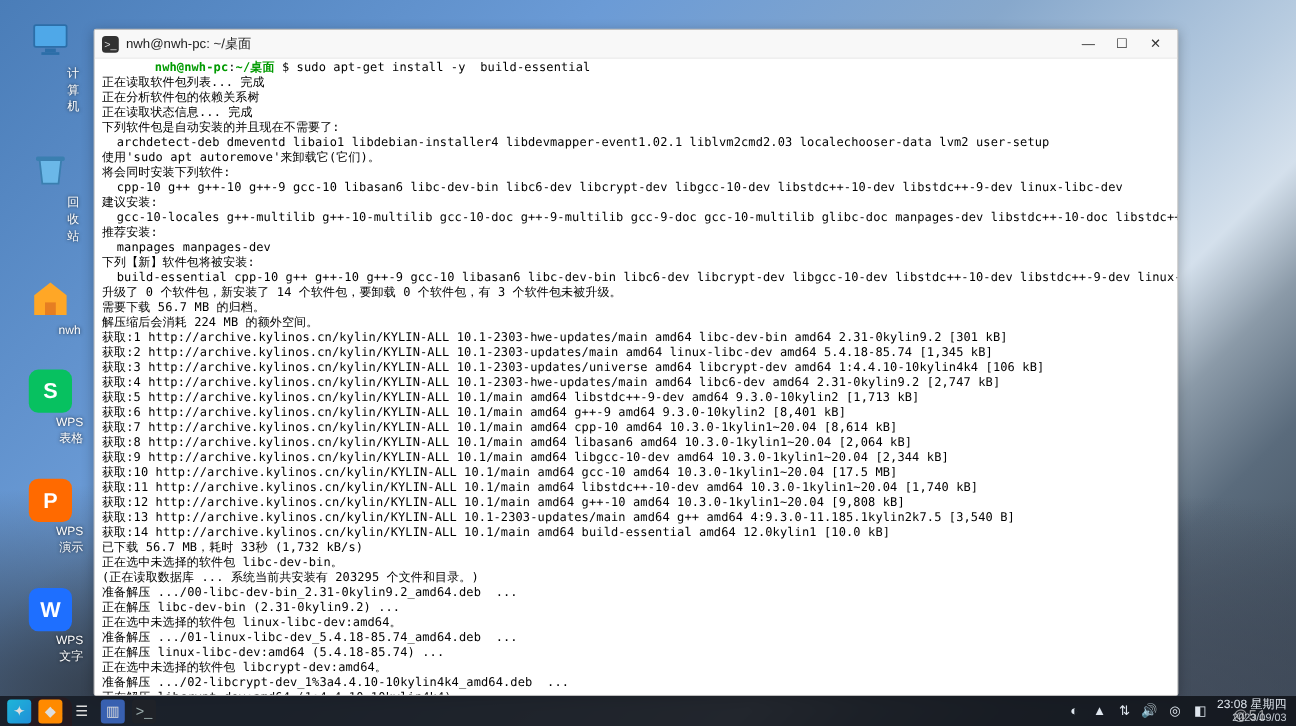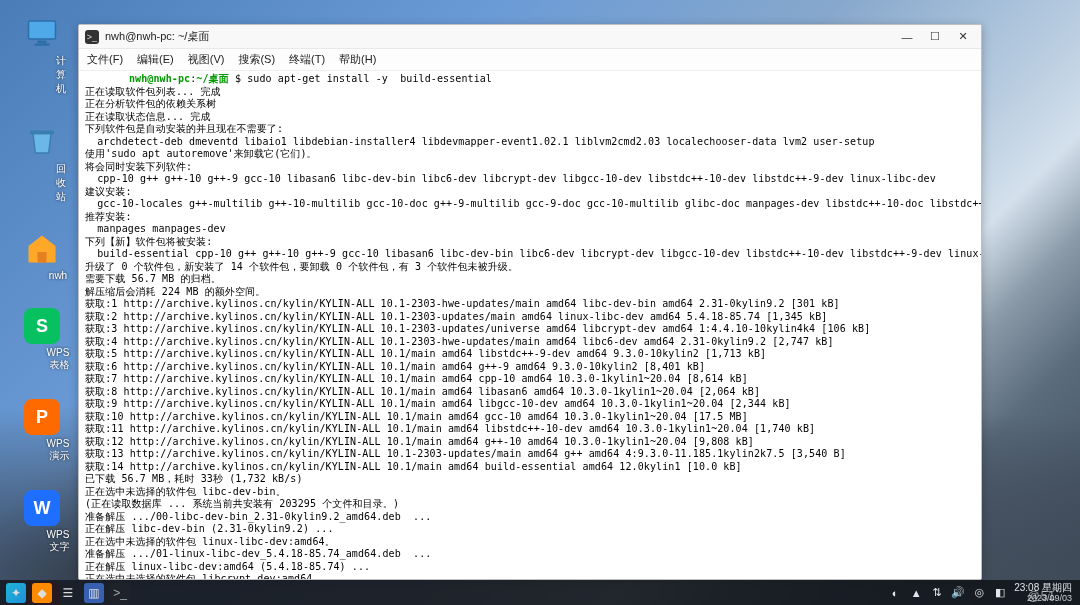--- a/index.html
+++ b/index.html
@@ -148,28 +148,20 @@
   <div class="title-bar">
     <div class="title-left">
       <div class="badge">&gt;_</div>
       <span>nwh@nwh-pc: ~/桌面</span>
     </div>
     <div class="window-controls">
       <div class="ctl">—</div>
       <div class="ctl">☐</div>
       <div class="ctl close">✕</div>
     </div>
-  </div>
-  <div class="menu-bar">
-    <span>文件(F)</span>
-    <span>编辑(E)</span>
-    <span>视图(V)</span>
-    <span>搜索(S)</span>
-    <span>终端(T)</span>
-    <span>帮助(H)</span>
   </div>
   <div class="term-body" id="term-body"><span class="prompt-user">nwh@nwh-pc</span><span class="prompt-sep">:</span><span style="color:#009a00;font-weight:bold">~/桌面</span><span> $ </span>sudo apt-get install -y  build-essential
 正在读取软件包列表... 完成
 正在分析软件包的依赖关系树
 正在读取状态信息... 完成
 下列软件包是自动安装的并且现在不需要了:
   archdetect-deb dmeventd libaio1 libdebian-installer4 libdevmapper-event1.02.1 liblvm2cmd2.03 localechooser-data lvm2 user-setup
 使用'sudo apt autoremove'来卸载它(它们)。
 将会同时安装下列软件:
   cpp-10 g++ g++-10 g++-9 gcc-10 libasan6 libc-dev-bin libc6-dev libcrypt-dev libgcc-10-dev libstdc++-10-dev libstdc++-9-dev linux-libc-dev

